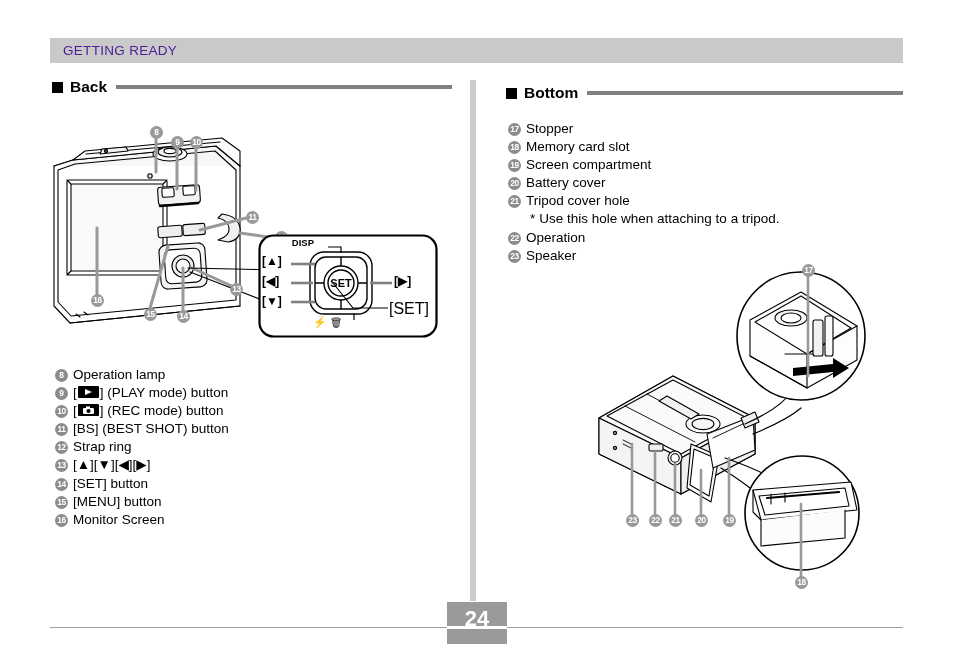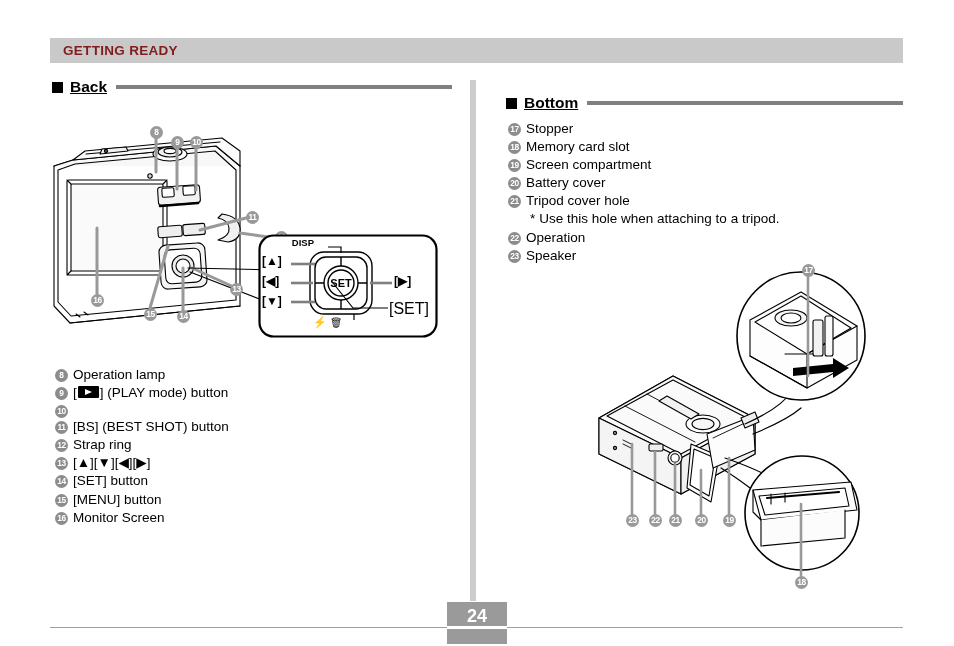--- a/index.html
+++ b/index.html
@@ -23,62 +23,61 @@
     top: 38px;
     width: 853px;
     height: 25px;
     background: #c9c9c9;
   }
   #header-title {
     position: absolute;
     left: 13px;
     top: 5px;
     font-size: 13.5px;
-    font-weight: bold;
+    font-weight: normal;
     letter-spacing: 0.3px;
-    color: #7f1d1d;
+    color: #4c1d95;
   }
 
   
   #column-divider {
     position: absolute;
     left: 470px;
     top: 80px;
     width: 6px;
     height: 521px;
     background: #cccccc;
   }
 
   
   .section-head {
     position: absolute;
     display: flex;
     align-items: center;
-    text-decoration: underline;
   }
   .sec-square {
     width: 11px;
     height: 11px;
     background: #000;
     margin-right: 7px;
     flex: 0 0 auto;
   }
   .sec-title {
     font-size: 15.5px;
     font-weight: bold;
     white-space: nowrap;
   }
   .sec-rule {
     height: 4px;
     background: #808080;
     margin-left: 9px;
     flex: 1 1 auto;
   }
   #section-back  { left: 52px;  top: 78px; width: 400px; }
-  #section-bottom{ left: 506px; top: 94px; width: 397px; justify-content: flex-end; }
+  #section-bottom{ left: 506px; top: 84px; width: 397px; justify-content: flex-end; }
 
   
   .num-list {
     position: absolute;
     font-size: 13.5px;
     line-height: 18.1px;
   }
   #list-back   { left: 55px;  top: 366px; }
   #list-bottom { left: 508px; top: 120px; }
 
@@ -161,21 +160,21 @@
     height: 42px;
     background: #9a9a9a;
   }
   #page-number {
     position: absolute;
     left: 447px;
     top: 606px;
     width: 60px;
     text-align: center;
     color: #ffffff;
-    font-size: 18px;
+    font-size: 22px;
     font-weight: bold;
     z-index: 3;
   }
   #page-gap {
     position: absolute;
     left: 447px;
     top: 626px;
     width: 60px;
     height: 3px;
     background: #ffffff;
@@ -322,20 +321,25 @@
 
   <div class="list-row">
     <span class="badge">9</span>
     <span class="row-text">[<span class="keyblk"><svg width="21" height="12" viewBox="0 0 21 12">
             <polygon points="7,3 7,9 14,6" fill="#fff"></polygon>
           </svg></span>]<span> (PLAY mode) button</span></span>
   </div>
 
   <div class="list-row">
     <span class="badge">10</span>
+    <span class="row-text">[<span class="keyblk"><svg width="21" height="12" viewBox="0 0 21 12">
+            <rect x="5" y="4" width="11" height="6" rx="1.2" fill="#fff"></rect>
+            <rect x="8" y="2.4" width="4" height="2" fill="#fff"></rect>
+            <circle cx="10.5" cy="7" r="2.1" fill="#000"></circle>
+          </svg></span>]<span> (REC mode) button</span></span>
   </div>
 
   <div class="list-row">
     <span class="badge">11</span>
     <span class="row-text">[BS] (BEST SHOT) button</span>
   </div>
 
   <div class="list-row">
     <span class="badge">12</span>
     <span class="row-text">Strap ring</span>

